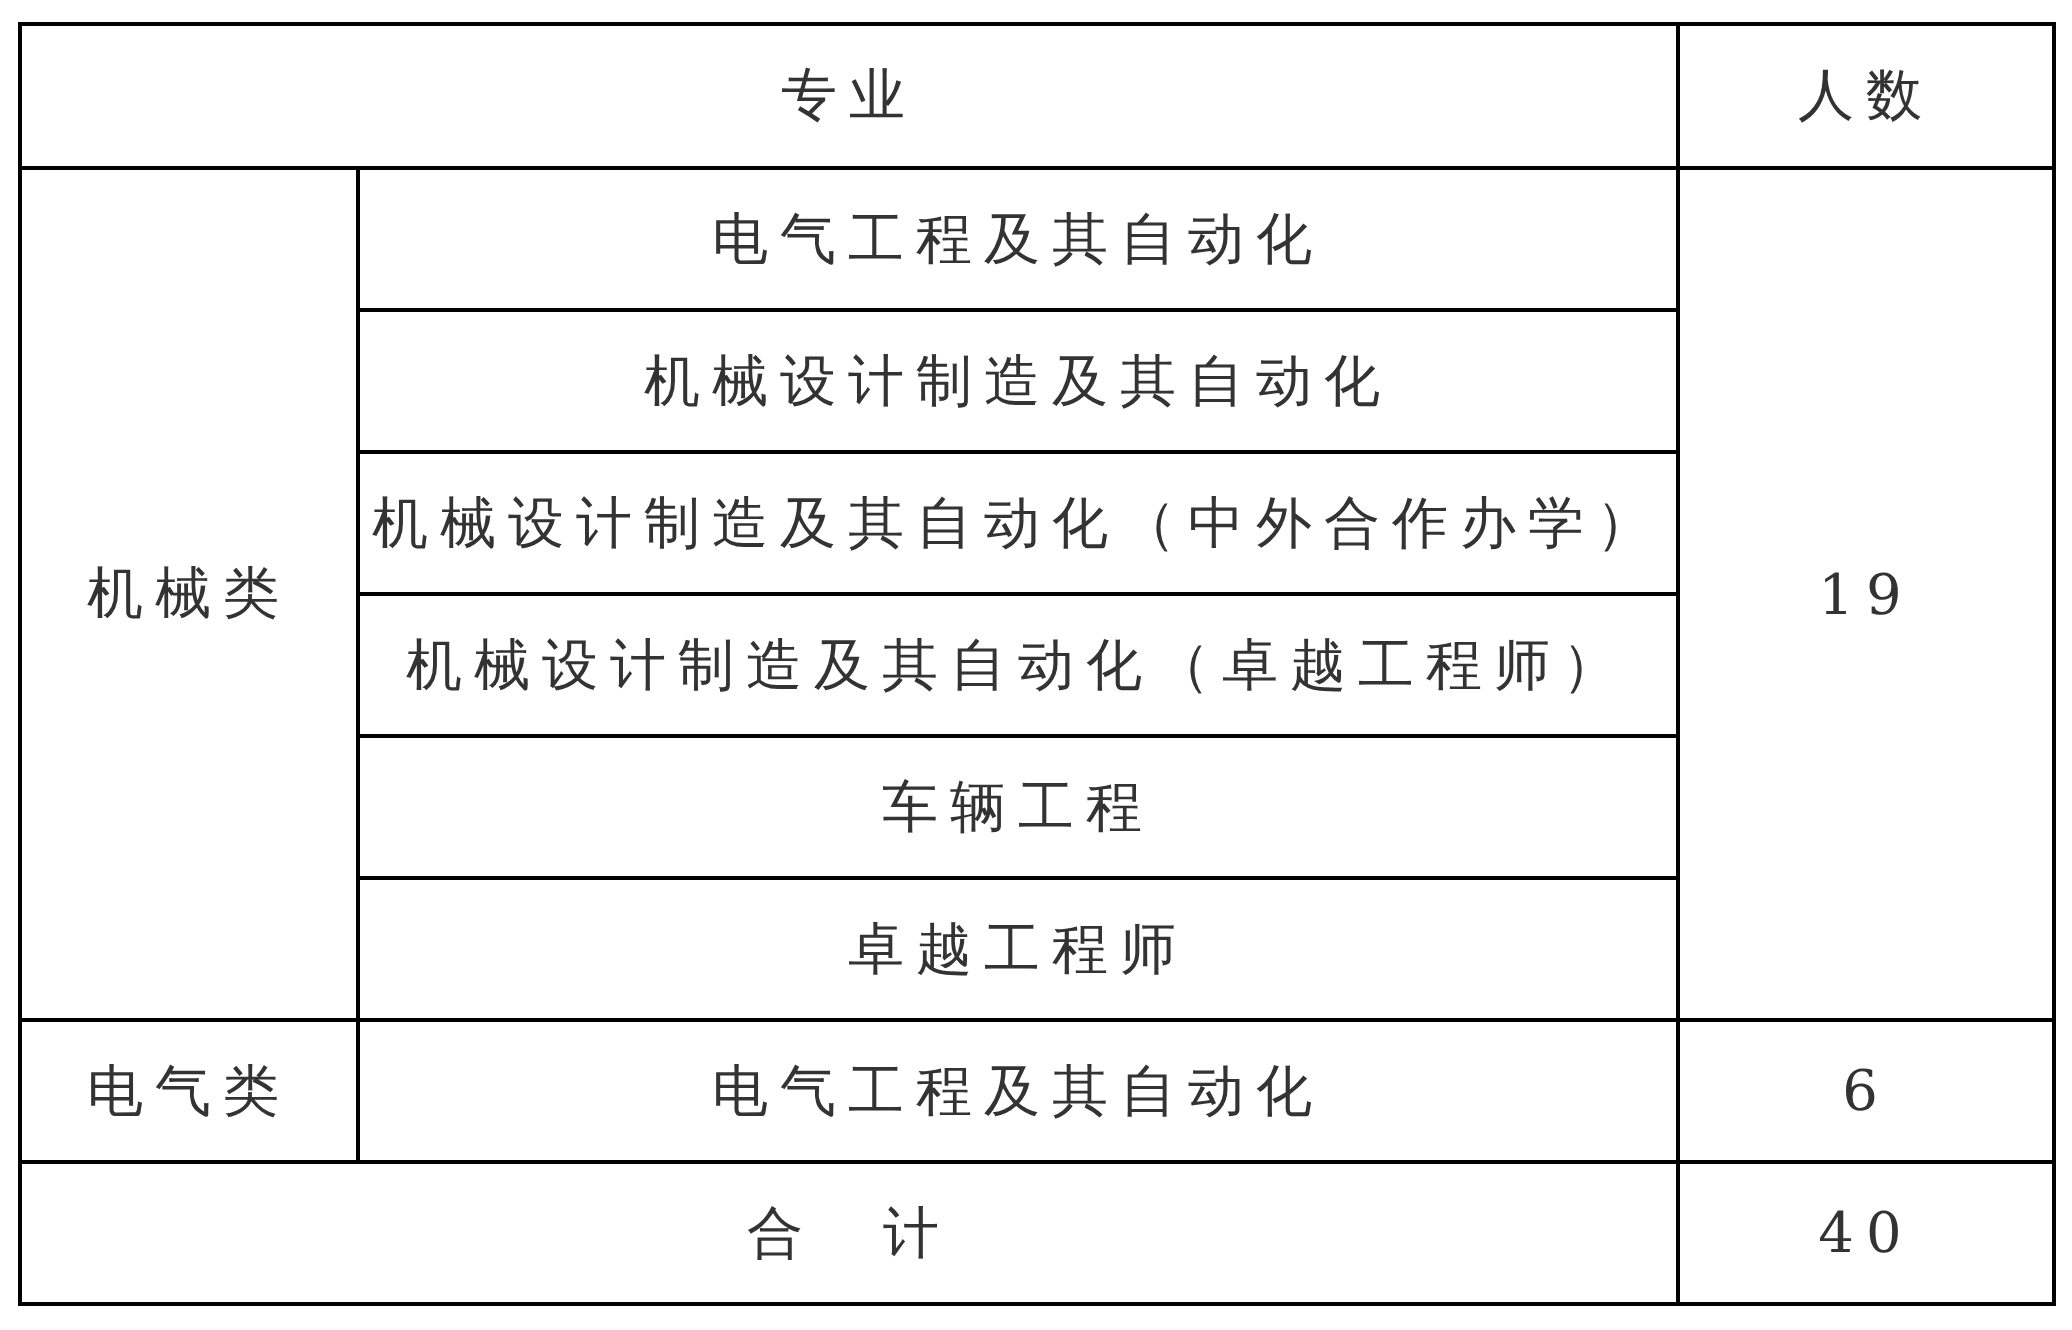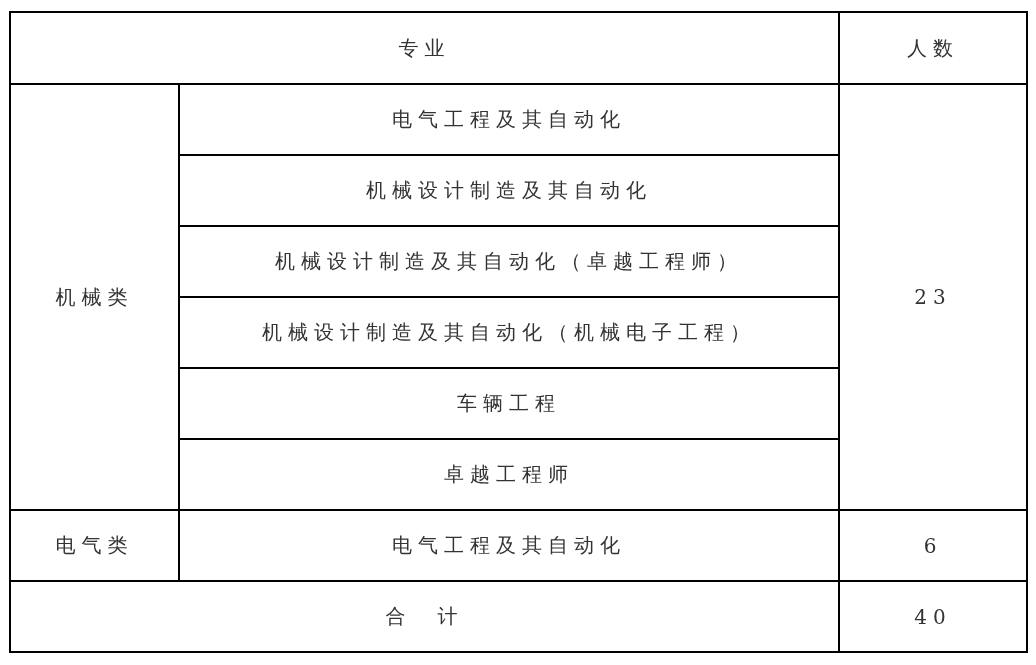--- a/index.html
+++ b/index.html
@@ -22,21 +22,21 @@
     height: 641px;
     border-collapse: collapse;
     table-layout: fixed;
     border: 2px solid #000000;
   }
   table.major-table td {
     border: 2px solid #000000;
     text-align: center;
     vertical-align: middle;
     font-family: "DejaVu Serif", "Liberation Serif", serif;
-    font-size: 20px;
+    font-size: 28px;
     font-weight: 400;
     color: #333333;
     letter-spacing: 6px;
     padding: 0;
     overflow: hidden;
     white-space: nowrap;
   }
   table.major-table tr {
     height: 71px;
   }
@@ -65,30 +65,30 @@
       <col class="c-count">
     </colgroup>
     <tbody>
         <tr class="header-row">
       <td colspan="2">专业</td>
       <td>人数</td>
     </tr>
     <tr>
       <td rowspan="6">机械类</td>
       <td>电气工程及其自动化</td>
-      <td rowspan="6" class="num-cell">23</td>
+      <td rowspan="6" class="num-cell">19</td>
     </tr>
     <tr>
       <td>机械设计制造及其自动化</td>
     </tr>
     <tr>
-      <td>机械设计制造及其自动化（卓越工程师）</td>
+      <td>机械设计制造及其自动化（中外合作办学）</td>
     </tr>
     <tr>
-      <td>机械设计制造及其自动化（机械电子工程）</td>
+      <td>机械设计制造及其自动化（卓越工程师）</td>
     </tr>
     <tr>
       <td>车辆工程</td>
     </tr>
     <tr>
       <td>卓越工程师</td>
     </tr>
     <tr>
       <td>电气类</td>
       <td>电气工程及其自动化</td>

